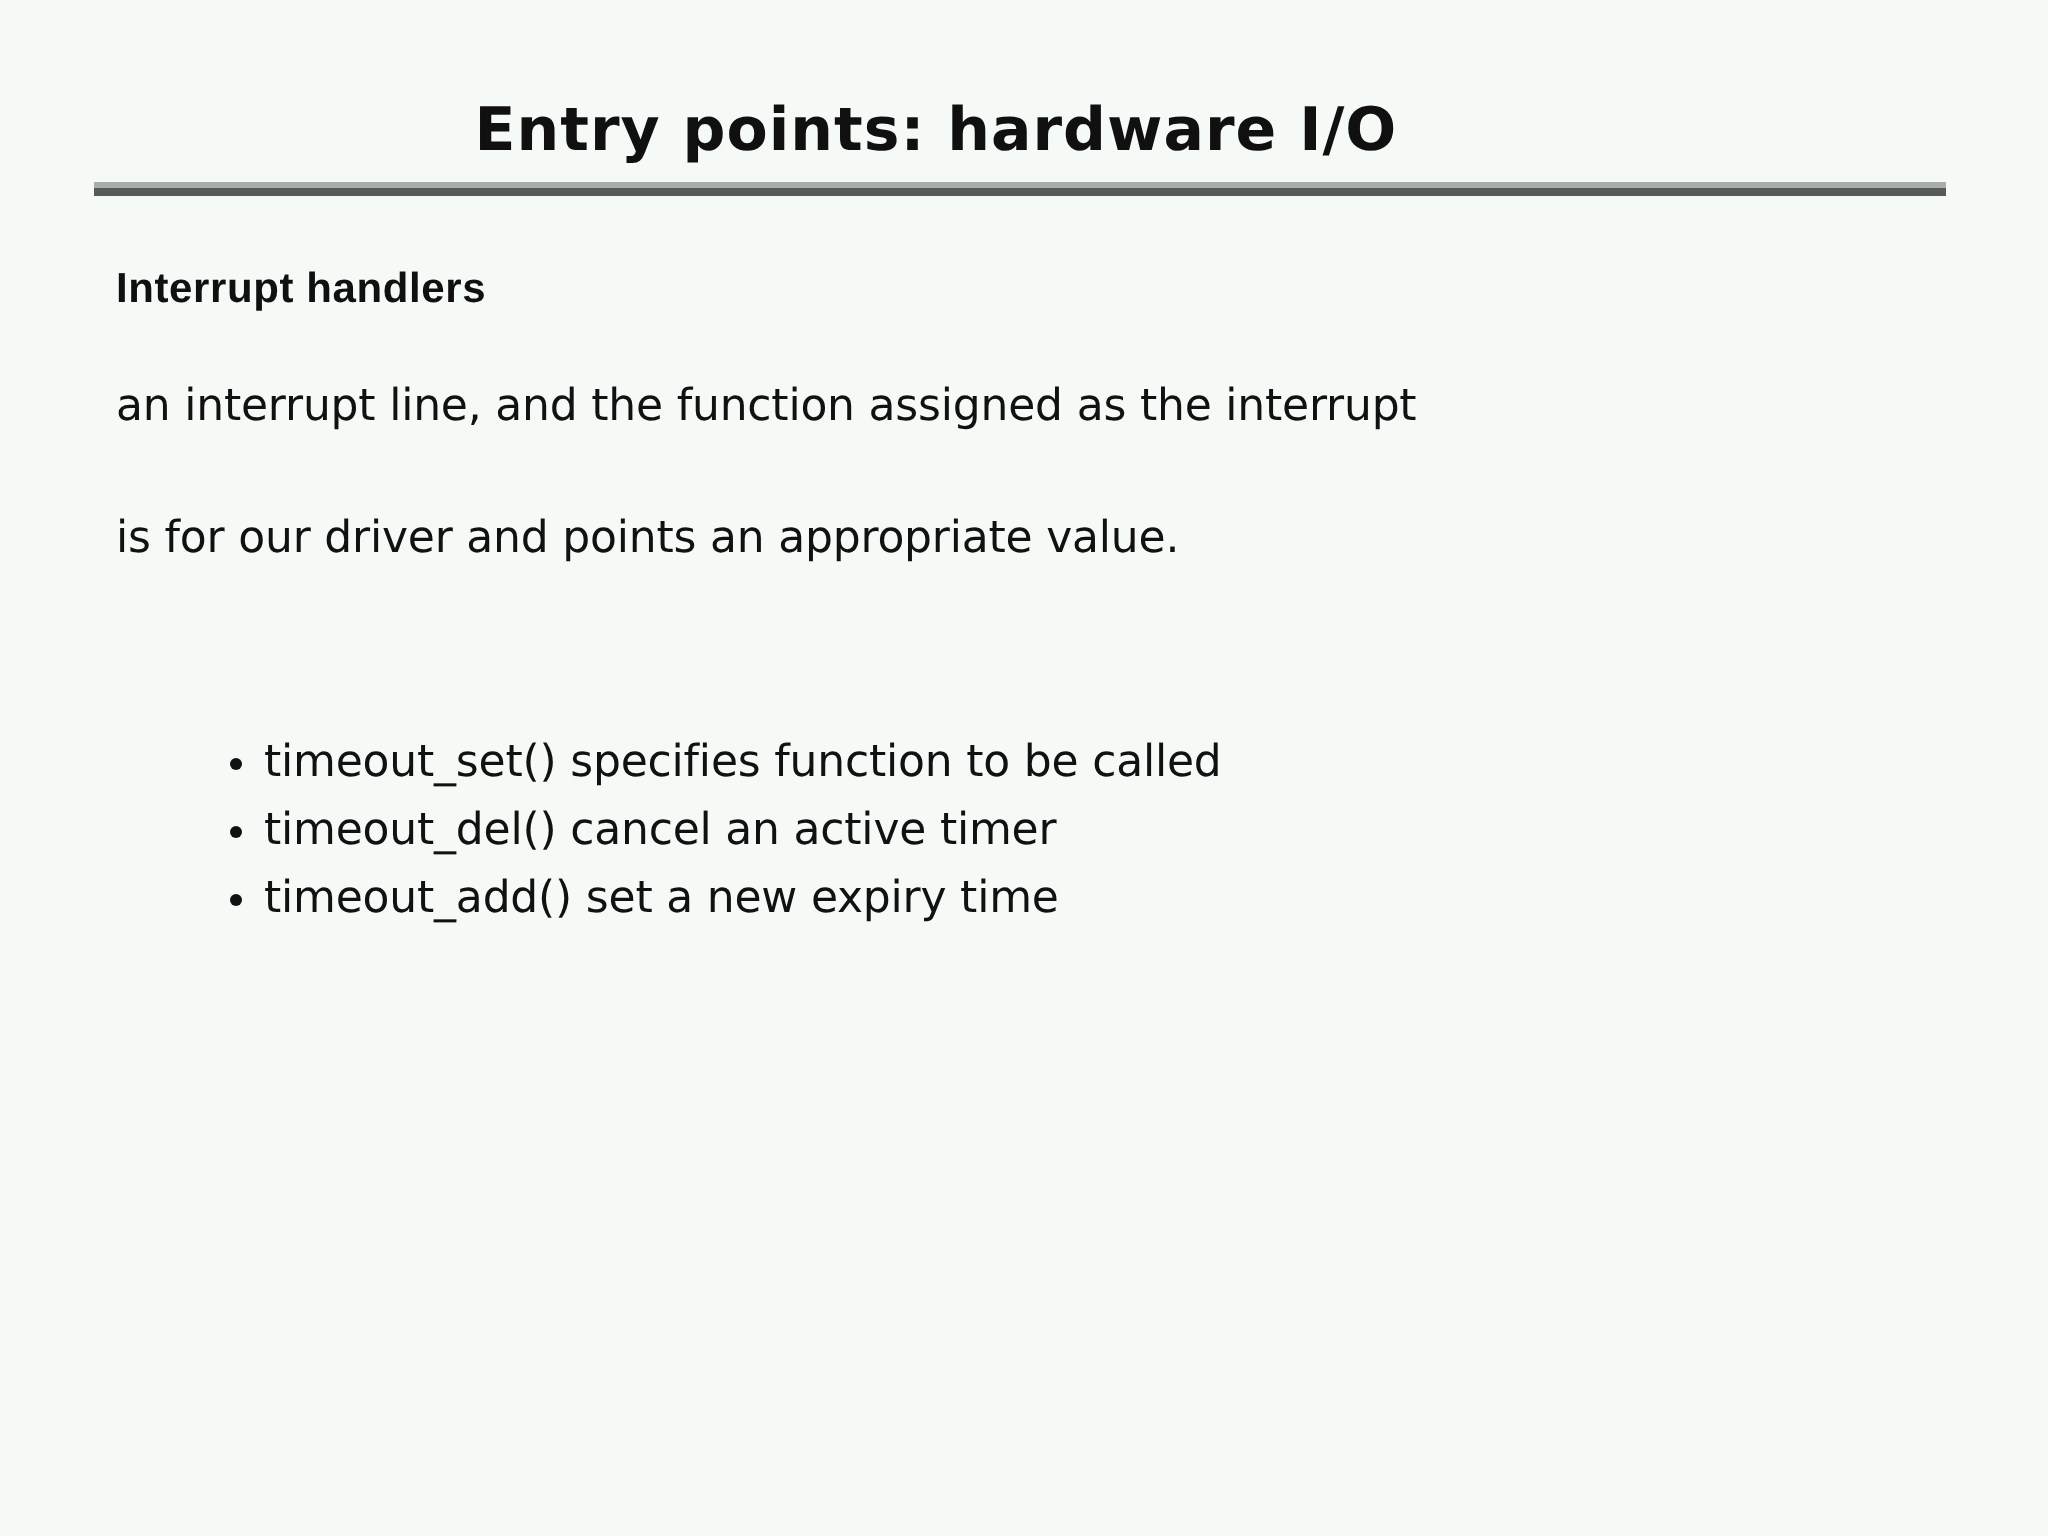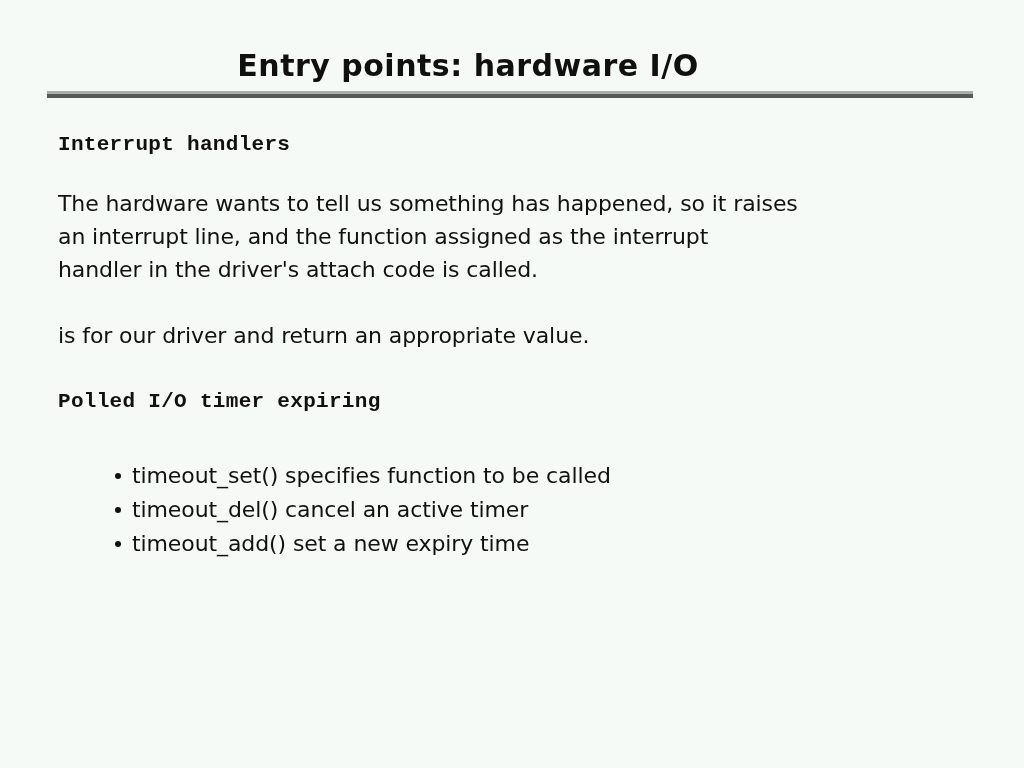--- a/index.html
+++ b/index.html
@@ -64,21 +64,21 @@
 
   
   .body-area {
     position: absolute;
     top: 131px;
     left: 58px;
     width: 920px;
   }
 
   .section-heading {
-    font-family: Liberation Mono, monospace;
+    font-family: Liberation Sans, sans-serif;
     font-size: 21px;
     font-weight: bold;
     color: #101010;
     line-height: 28px;
     letter-spacing: 0.3px;
     margin: 0;
     white-space: nowrap;
   }
 
   .para {
@@ -139,34 +139,31 @@
     <div class="rule-bottom"></div>
   </div>
 
   <div class="body-area">
 
     <div class="section-heading">Interrupt handlers</div>
 
     <div class="gap-after-heading"></div>
 
     <div class="para">
-      <span class="line">The hardware wants to tell us something has happened, so it raises</span>
       <span class="line">an interrupt line, and the function assigned as the interrupt</span>
-      <span class="line">handler in the driver's attach code is called.</span>
     </div>
 
     <div class="gap-para"></div>
 
     <div class="para">
-      <span class="line">is for our driver and return an appropriate value.</span>
+      <span class="line">is for our driver and points an appropriate value.</span>
     </div>
 
     <div class="gap-before-h2"></div>
 
-    <div class="section-heading">Polled I/O timer expiring</div>
 
     <div class="gap-after-h2"></div>
 
 
     <ul class="bullet-list">
       <li>
         <span class="dot"></span>
         <span>timeout_set() specifies function to be called</span>
       </li>
       <li>

